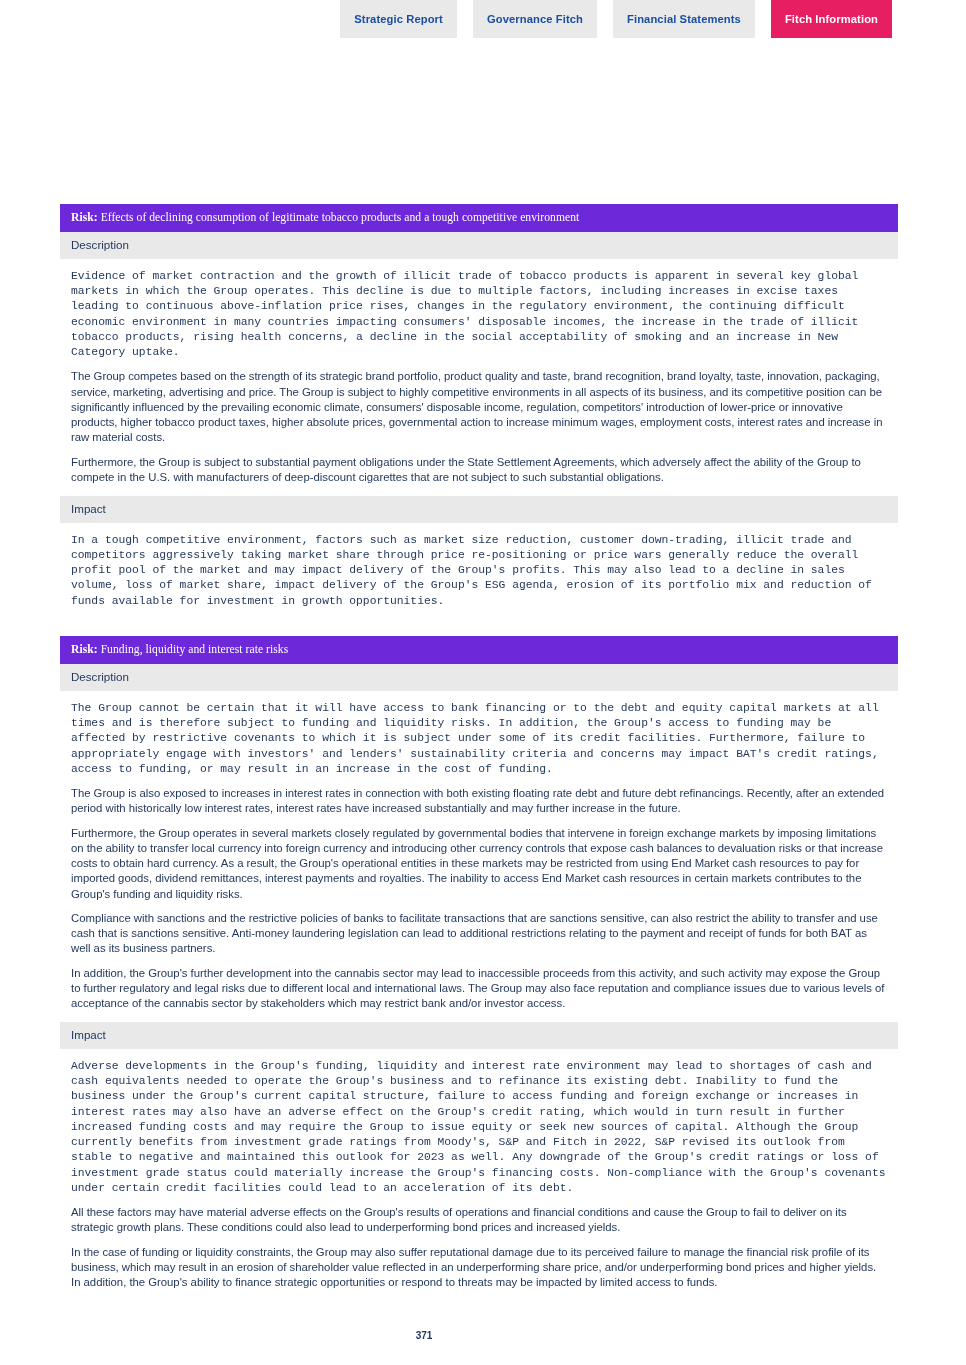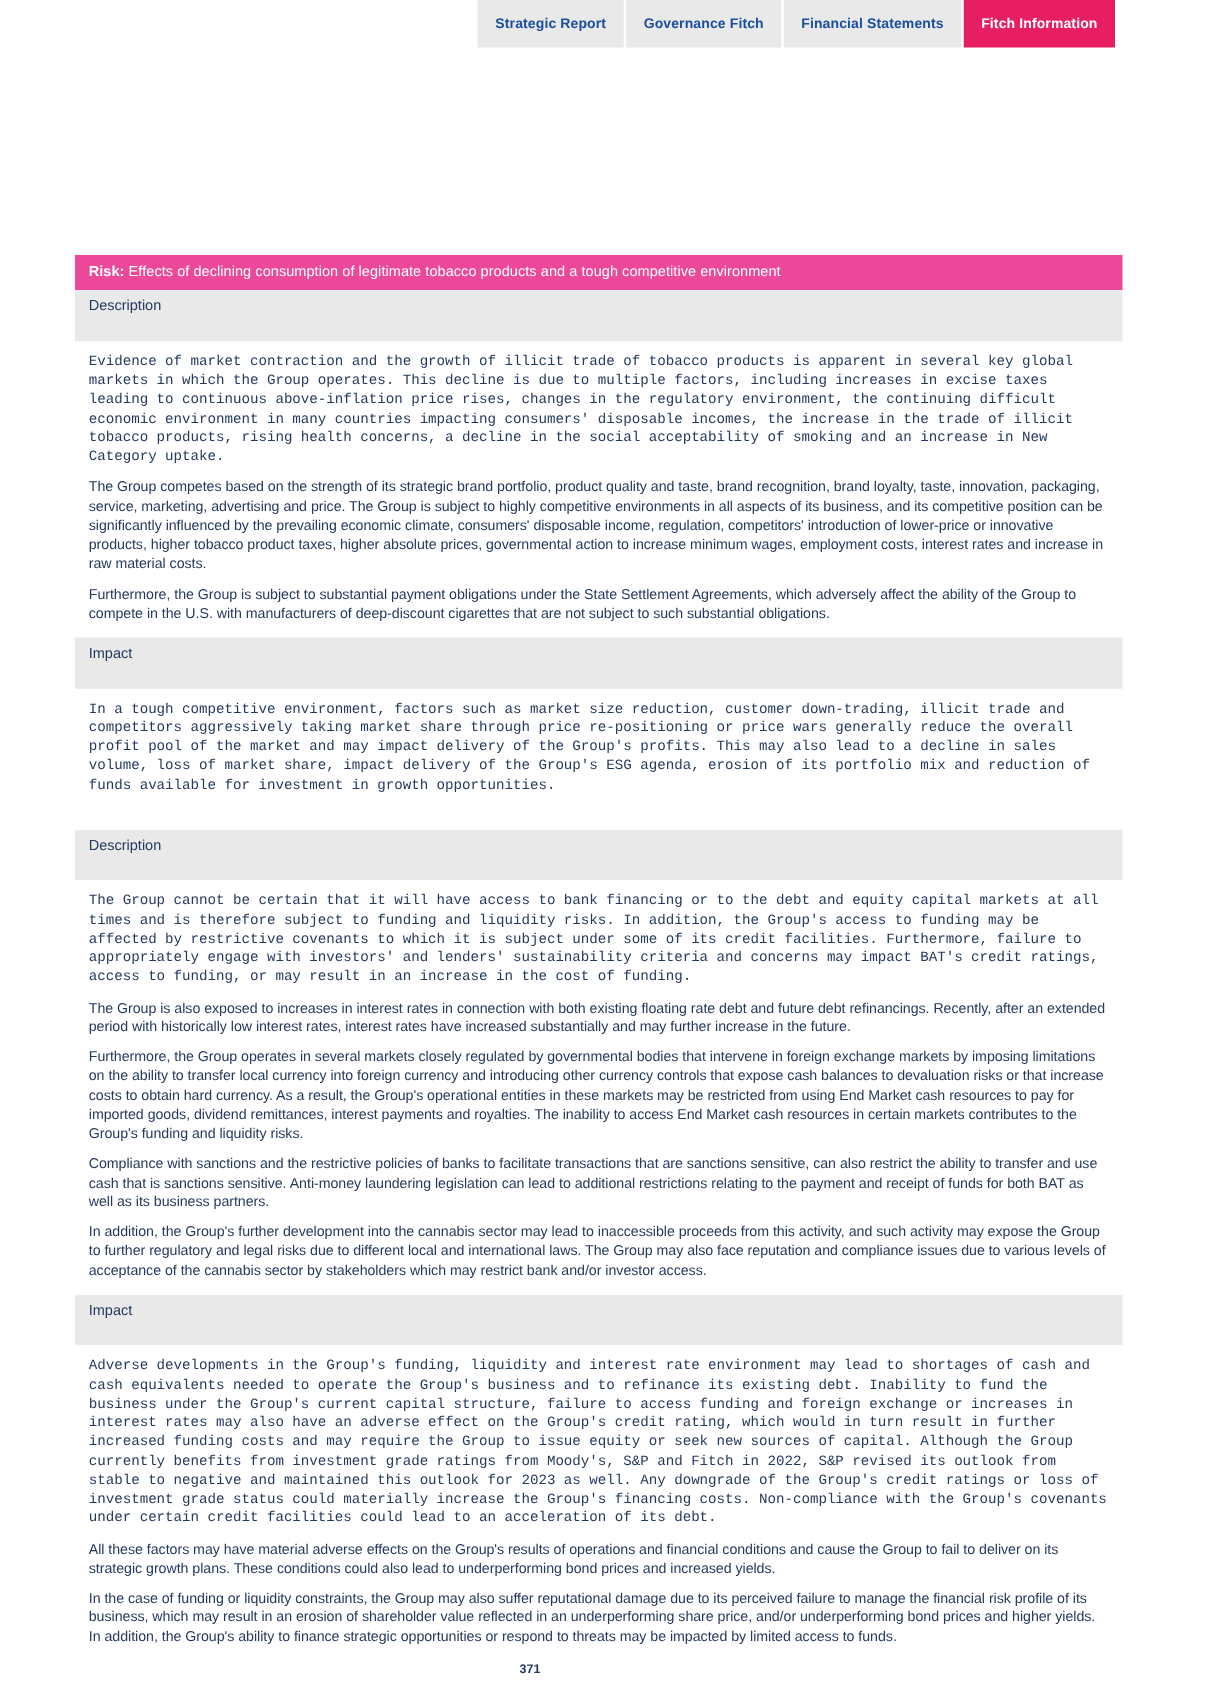--- a/index.html
+++ b/index.html
@@ -39,21 +39,21 @@
     letter-spacing: 0.1px;
     white-space: nowrap;
   }
   .tabs {
     position: absolute;
     right: 74px;
     top: 0;
     height: 38px;
     display: flex;
     align-items: stretch;
-    gap: 2px;
+    gap: 16px;
   }
   .tab {
     background: #e9e9e9;
     color: #1a4fa0;
     font-size: 11.2px;
     font-weight: bold;
     display: flex;
     align-items: center;
     justify-content: center;
     padding: 0 14px;
@@ -72,40 +72,41 @@
   .page {
     position: absolute;
     left: 60px;
     top: 204px;
     width: 838px;
   }
 
   .risk-block { margin-bottom: 0; }
 
   .risk-header {
-    background: #ec4899;
+    background: #6d28d9;
     color: #ffffff;
     font-size: 11.6px;
     padding: 7px 11px 7px 11px;
     box-sizing: border-box;
     line-height: 1.25;
     letter-spacing: 0.05px;
+    font-family: Liberation Serif, serif;
   }
   .risk-header .risk-label {
     font-weight: bold;
   }
   .risk-header .risk-title {
     font-weight: normal;
   }
 
   .subhead {
     background: #e9e9e9;
     color: #24395e;
     font-size: 11.6px;
-    padding: 6px 11px 20px 11px;
+    padding: 6px 11px 6px 11px;
     box-sizing: border-box;
     line-height: 1.25;
   }
 
   .body-text {
     padding: 0 11px;
     box-sizing: border-box;
   }
   .body-text p {
     margin: 0;
@@ -161,20 +162,24 @@
 
     <div class="subhead">Impact</div>
     <div class="body-text pad-bottom">
       <p>In a tough competitive environment, factors such as market size reduction, customer down-trading, illicit trade and competitors aggressively taking market share through price re-positioning or price wars generally reduce the overall profit pool of the market and may impact delivery of the Group's profits. This may also lead to a decline in sales volume, loss of market share, impact delivery of the Group's ESG agenda, erosion of its portfolio mix and reduction of funds available for investment in growth opportunities.</p>
     </div>
   </div>
 
   <div class="spacer-between-risks"></div>
 
   <div class="risk-block">
+    <div class="risk-header">
+      <span class="risk-label">Risk:</span>
+      <span class="risk-title">Funding, liquidity and interest rate risks</span>
+    </div>
 
     <div class="subhead">Description</div>
     <div class="body-text pad-bottom">
       <p>The Group cannot be certain that it will have access to bank financing or to the debt and equity capital markets at all times and is therefore subject to funding and liquidity risks. In addition, the Group's access to funding may be affected by restrictive covenants to which it is subject under some of its credit facilities. Furthermore, failure to appropriately engage with investors' and lenders' sustainability criteria and concerns may impact BAT's credit ratings, access to funding, or may result in an increase in the cost of funding.</p>
       <p>The Group is also exposed to increases in interest rates in connection with both existing floating rate debt and future debt refinancings. Recently, after an extended period with historically low interest rates, interest rates have increased substantially and may further increase in the future.</p>
       <p>Furthermore, the Group operates in several markets closely regulated by governmental bodies that intervene in foreign exchange markets by imposing limitations on the ability to transfer local currency into foreign currency and introducing other currency controls that expose cash balances to devaluation risks or that increase costs to obtain hard currency. As a result, the Group's operational entities in these markets may be restricted from using End Market cash resources to pay for imported goods, dividend remittances, interest payments and royalties. The inability to access End Market cash resources in certain markets contributes to the Group's funding and liquidity risks.</p>
       <p>Compliance with sanctions and the restrictive policies of banks to facilitate transactions that are sanctions sensitive, can also restrict the ability to transfer and use cash that is sanctions sensitive. Anti-money laundering legislation can lead to additional restrictions relating to the payment and receipt of funds for both BAT as well as its business partners.</p>
       <p>In addition, the Group's further development into the cannabis sector may lead to inaccessible proceeds from this activity, and such activity may expose the Group to further regulatory and legal risks due to different local and international laws. The Group may also face reputation and compliance issues due to various levels of acceptance of the cannabis sector by stakeholders which may restrict bank and/or investor access.</p>
     </div>
 

